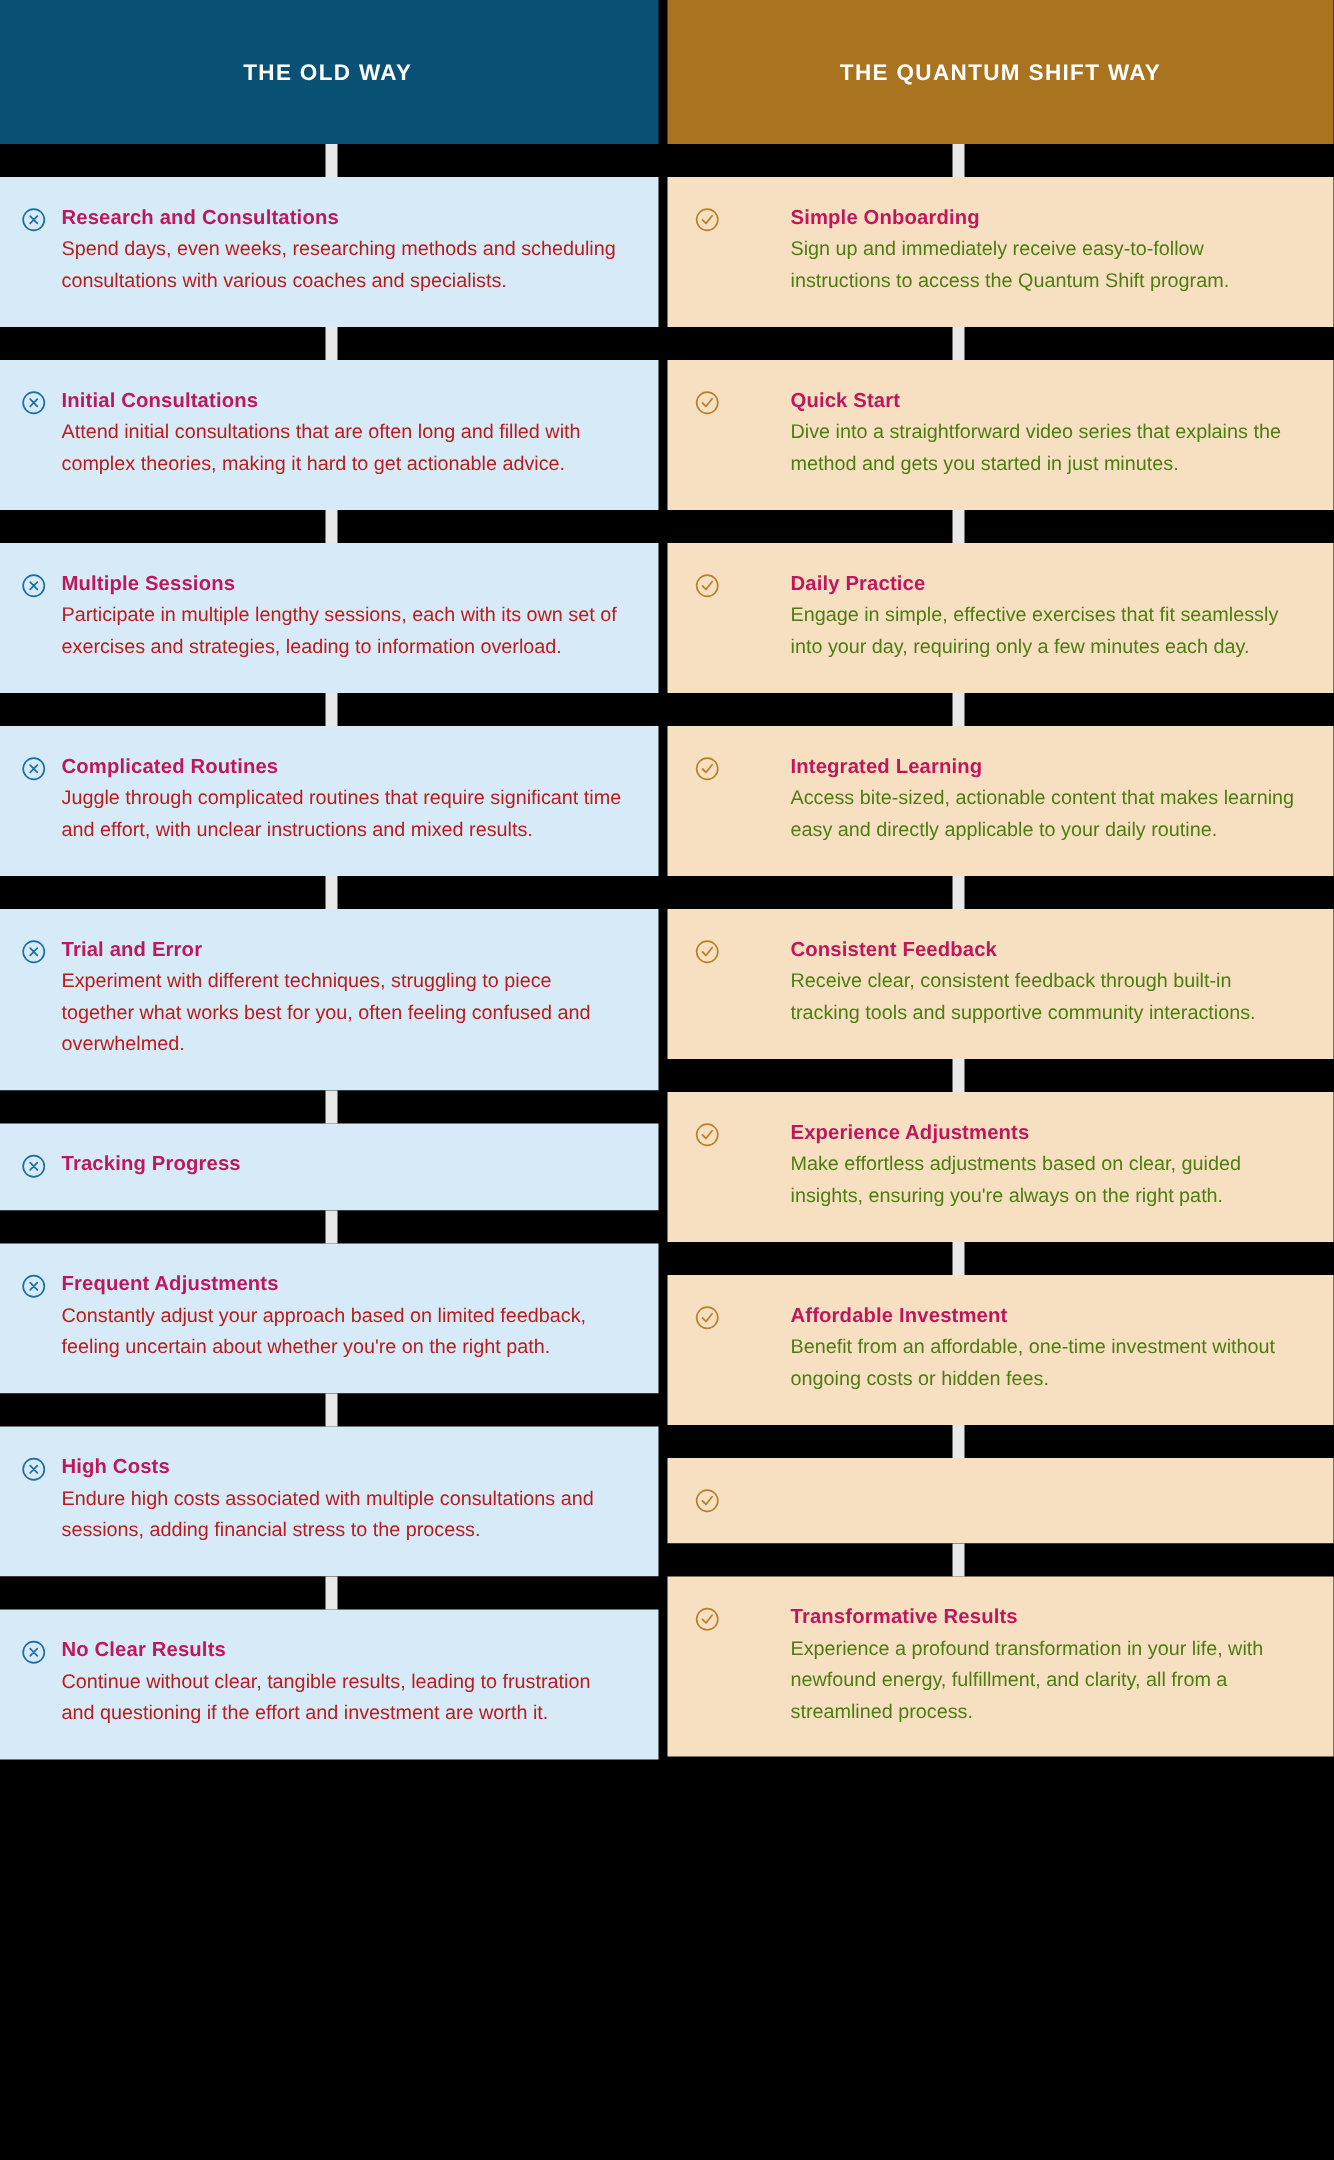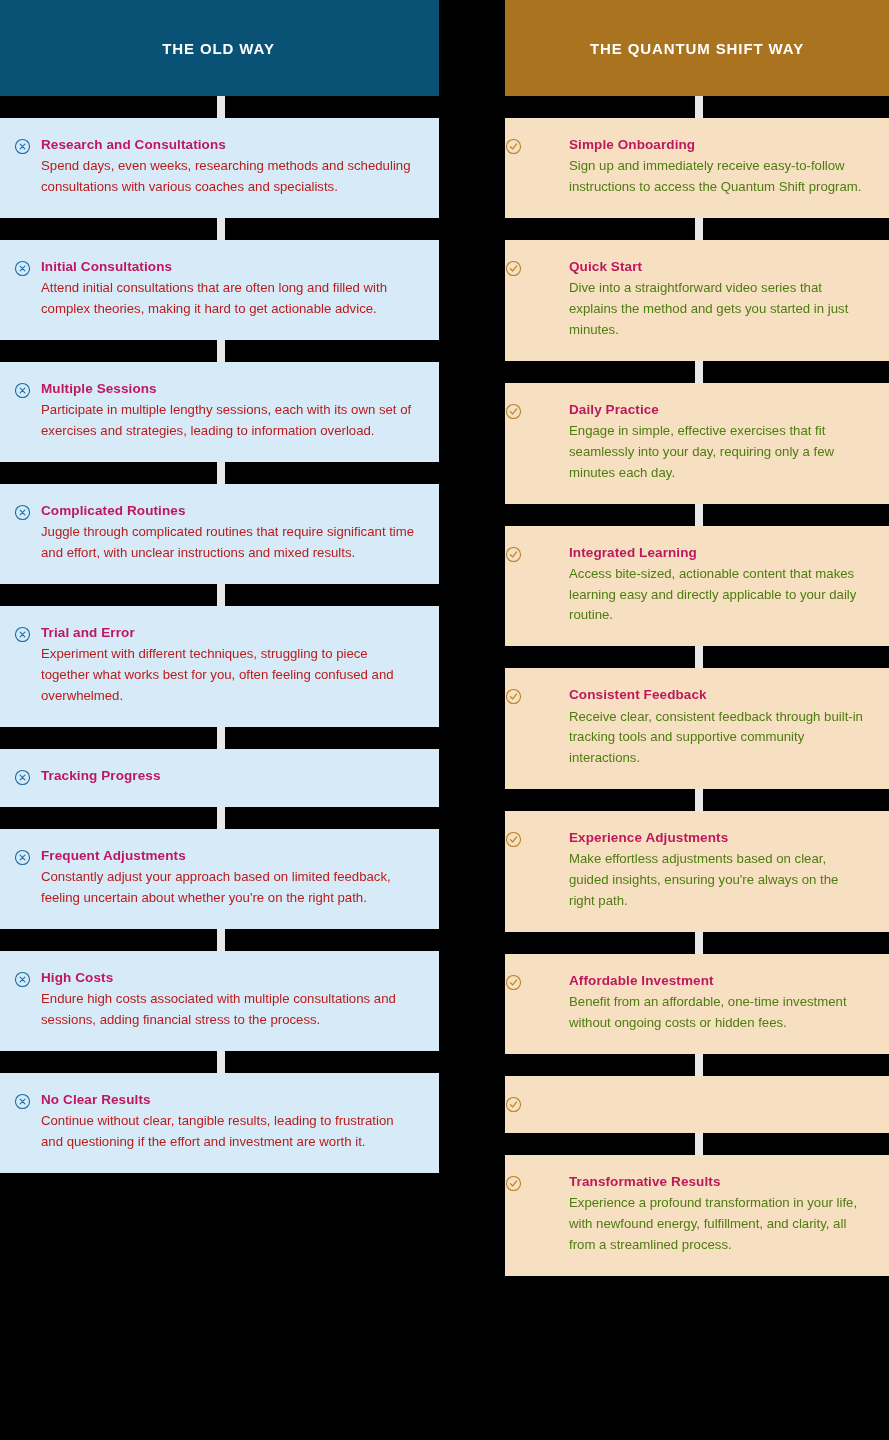--- a/index.html
+++ b/index.html
@@ -12,21 +12,21 @@
   }
   .board{
     position:absolute; inset:0;
     display:flex;
     justify-content:space-between;
   }
 
   
   .col{ position:relative; width:441px; }
   .col-left{ margin-left:-2px; }
-  .col-right{ width:384px; margin-right:0; }
+  .col-right{ width:444px; margin-right:0; }
 
   .col-inner{ position:relative; }
 
   
   .col-header{
     height:96px;
     display:flex;
     align-items:center;
     justify-content:center;
     color:#ffffff;
@@ -86,21 +86,21 @@
   }
   .card-desc{
     font-size:13.2px;
     color:#b91c1c;
     line-height:1.58;
     margin:0;
   }
   .col-right .card-desc{ color:#4d7c0f; }
 
   
-  .col-right .card{ padding-left:0; padding-right:24px;gap:47px; }
+  .col-right .card{ padding-left:18px; padding-right:24px;gap:47px; }
 
   .tail{ background:#000; }
 </style>
 </head>
 <body>
 
 <div class="board">
 
   <div class="col col-left">
     <div class="col-inner" id="col-left-inner">

